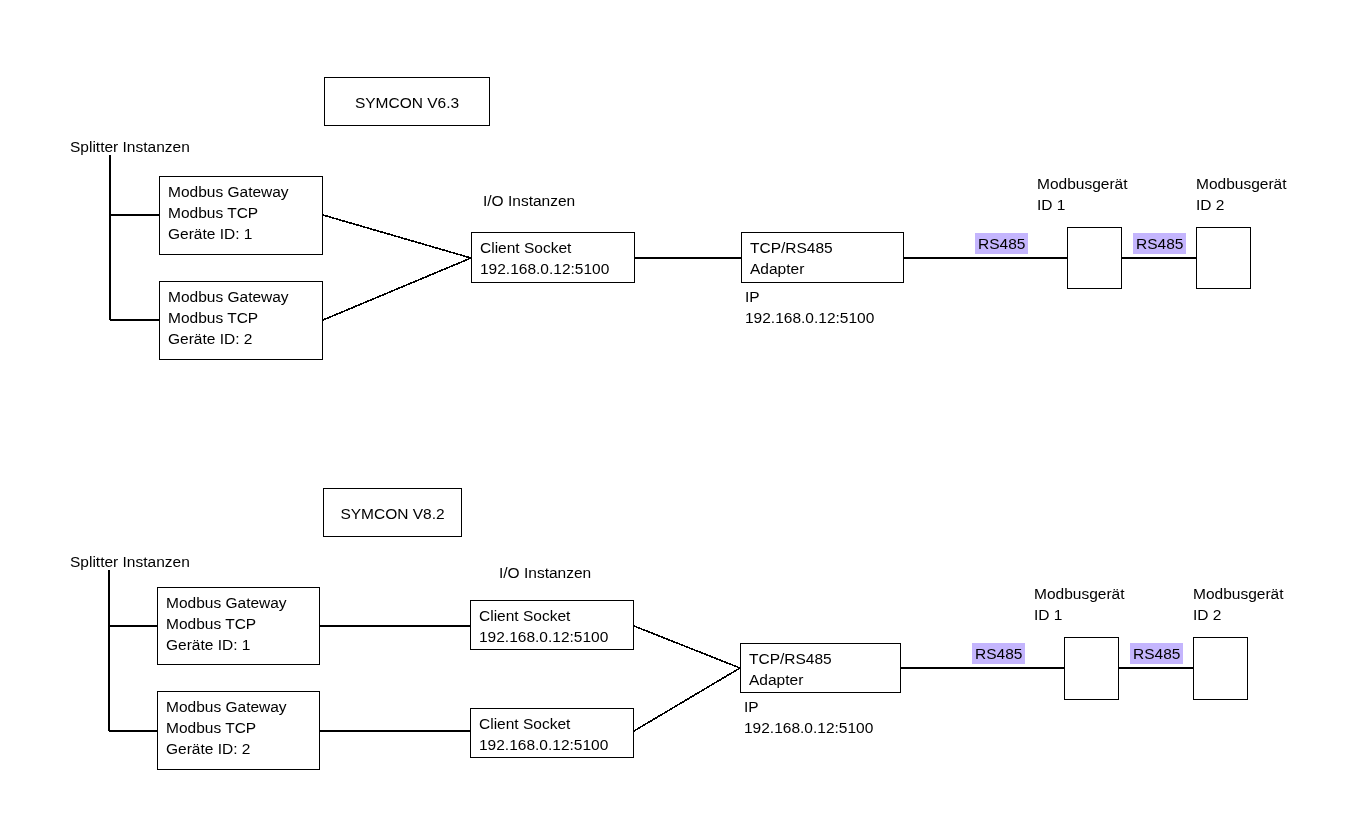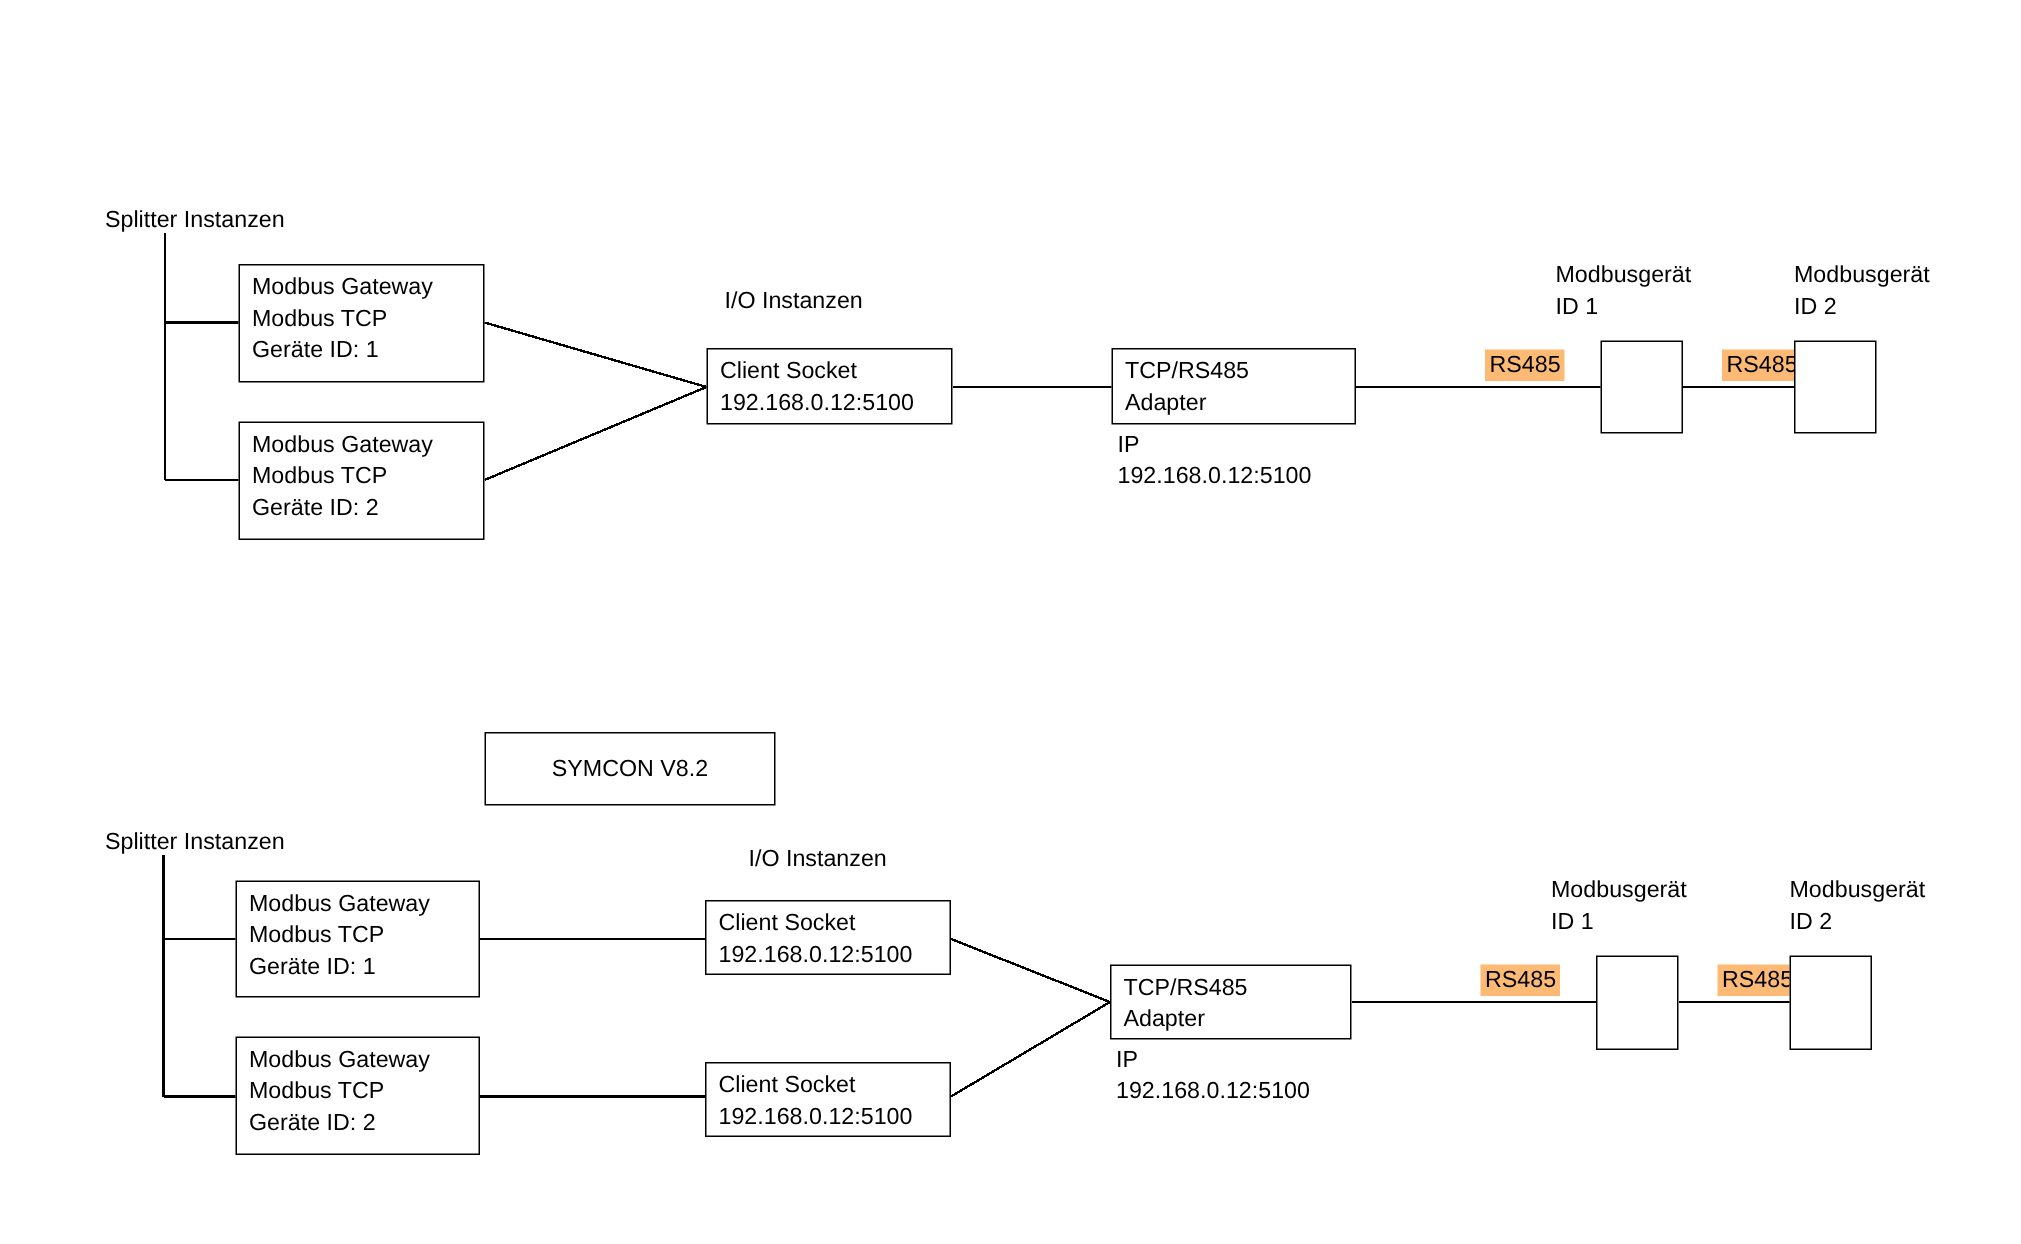--- a/index.html
+++ b/index.html
@@ -51,24 +51,23 @@
     position: absolute;
     font-size: 15.5px;
     line-height: 21px;
     white-space: nowrap;
   }
   .caption div { white-space: nowrap; }
   .wire-label {
     position: absolute;
     font-size: 15.5px;
     line-height: 21px;
-    background: #fdba74;
+    background: #c4b5fd;
     padding: 0 3px;
     white-space: nowrap;
-    margin-left: 15px;
   }
 </style>
 </head>
 <body>
 
 <div id="canvas">
 
   <svg class="wires" viewBox="0 0 1347 829">
     <g stroke="#000000" stroke-width="1.6" fill="none" shape-rendering="crispEdges">
 
@@ -93,20 +92,25 @@
       <line x1="320" y1="731" x2="470" y2="731"></line>
 
       <line x1="634" y1="626" x2="740" y2="668"></line>
       <line x1="634" y1="731" x2="740" y2="668"></line>
 
       <line x1="901" y1="668" x2="1064" y2="668"></line>
       <line x1="1119" y1="668" x2="1193" y2="668"></line>
     </g>
   </svg>
 
+  <div class="box centerbox" style="left:324px; top:77px; width:166px; height:49px;">
+    <div class="lines">
+      <div>SYMCON V6.3</div>
+    </div>
+  </div>
 
   <div class="caption" style="left:70px; top:136px;">
     <div>Splitter Instanzen</div>
   </div>
 
   <div class="caption" style="left:483px; top:190px;">
     <div>I/O Instanzen</div>
   </div>
 
   <div class="box" style="left:159px; top:176px; width:164px; height:79px;">
@@ -159,21 +163,21 @@
 
   <div class="box" style="left:1067px; top:227px; width:55px; height:62px;"></div>
 
   <div class="caption" style="left:1196px; top:173px;">
     <div>Modbusgerät</div>
     <div>ID 2</div>
   </div>
 
   <div class="box" style="left:1196px; top:227px; width:55px; height:62px;"></div>
 
-  <div class="box centerbox" style="left:323px; top:488px; width:194px; height:49px;">
+  <div class="box centerbox" style="left:323px; top:488px; width:139px; height:49px;">
     <div class="lines">
       <div>SYMCON V8.2</div>
     </div>
   </div>
 
   <div class="caption" style="left:70px; top:551px;">
     <div>Splitter Instanzen</div>
   </div>
 
   <div class="caption" style="left:499px; top:562px;">

